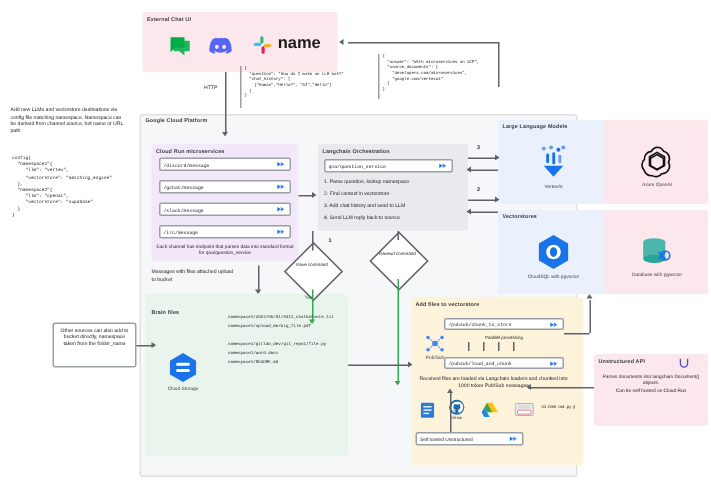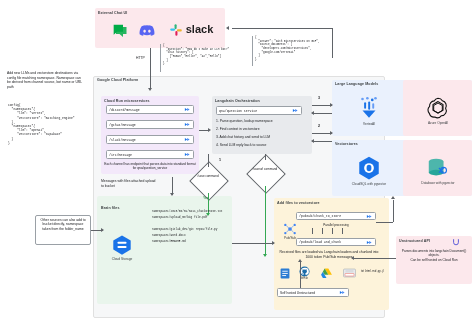--- a/index.html
+++ b/index.html
@@ -74,21 +74,21 @@
     <path d="M20 2.5A17 17 0 0015.8 1l-.3.6a14 14 0 00-7 0L8.2 1A17 17 0 004 2.5C1.3 6.6.6 10.6.9 14.5A17 17 0 006 17l1-1.7a11 11 0 01-1.8-.9l.4-.3a12 12 0 0012.8 0l.4.3c-.6.4-1.2.7-1.8.9L18 17a17 17 0 005.1-2.5c.4-4.6-.7-8.5-3.1-12zM8.4 12.2c-1 0-1.9-1-1.9-2.1s.8-2.1 1.9-2.1 1.9 1 1.9 2.1-.9 2.1-1.9 2.1zm7.2 0c-1 0-1.9-1-1.9-2.1s.8-2.1 1.9-2.1 1.9 1 1.9 2.1-.9 2.1-1.9 2.1z" fill="#5865F2"></path>
   </svg>
 </div>
 <div class="tile" style="left:163px;top:19px;width:56px;height:22px;flex-direction:row;">
   <svg width="14" height="14" viewBox="0 0 24 24" style="flex:none;">
     <rect x="2" y="9.5" width="8.5" height="3.6" rx="1.8" fill="#36C5F0"></rect>
     <rect x="9.5" y="2" width="3.6" height="8.5" rx="1.8" fill="#2EB67D"></rect>
     <rect x="13.5" y="10.9" width="8.5" height="3.6" rx="1.8" fill="#ECB22E"></rect>
     <rect x="10.9" y="13.5" width="3.6" height="8.5" rx="1.8" fill="#E01E5A"></rect>
   </svg>
-  <span style="font-size:11px;font-weight:bold;color:#1d1c1d;margin-left:3px;">slack</span>
+  <span style="font-size:11px;font-weight:bold;color:#1d1c1d;margin-left:3px;">name</span>
 </div>
 
 <div class="line hline" style="left:232px;top:28px;width:100px;"></div>
 <div class="arrowL" style="left:226px;top:25.8px;"></div>
 <div class="line vline" style="left:331.5px;top:28px;height:30px;"></div>
 
 <div class="plain" style="left:136px;top:56px;">HTTP</div>
 <div class="line vline" style="left:160px;top:44px;height:28px;background:#9aa0a6;"></div>
 <pre class="plain mono" style="left:163px;top:44px;margin:0;font-size:2.7px;line-height:1.35;white-space:pre;">{
   "question": "How do I make an LLM bot?"

